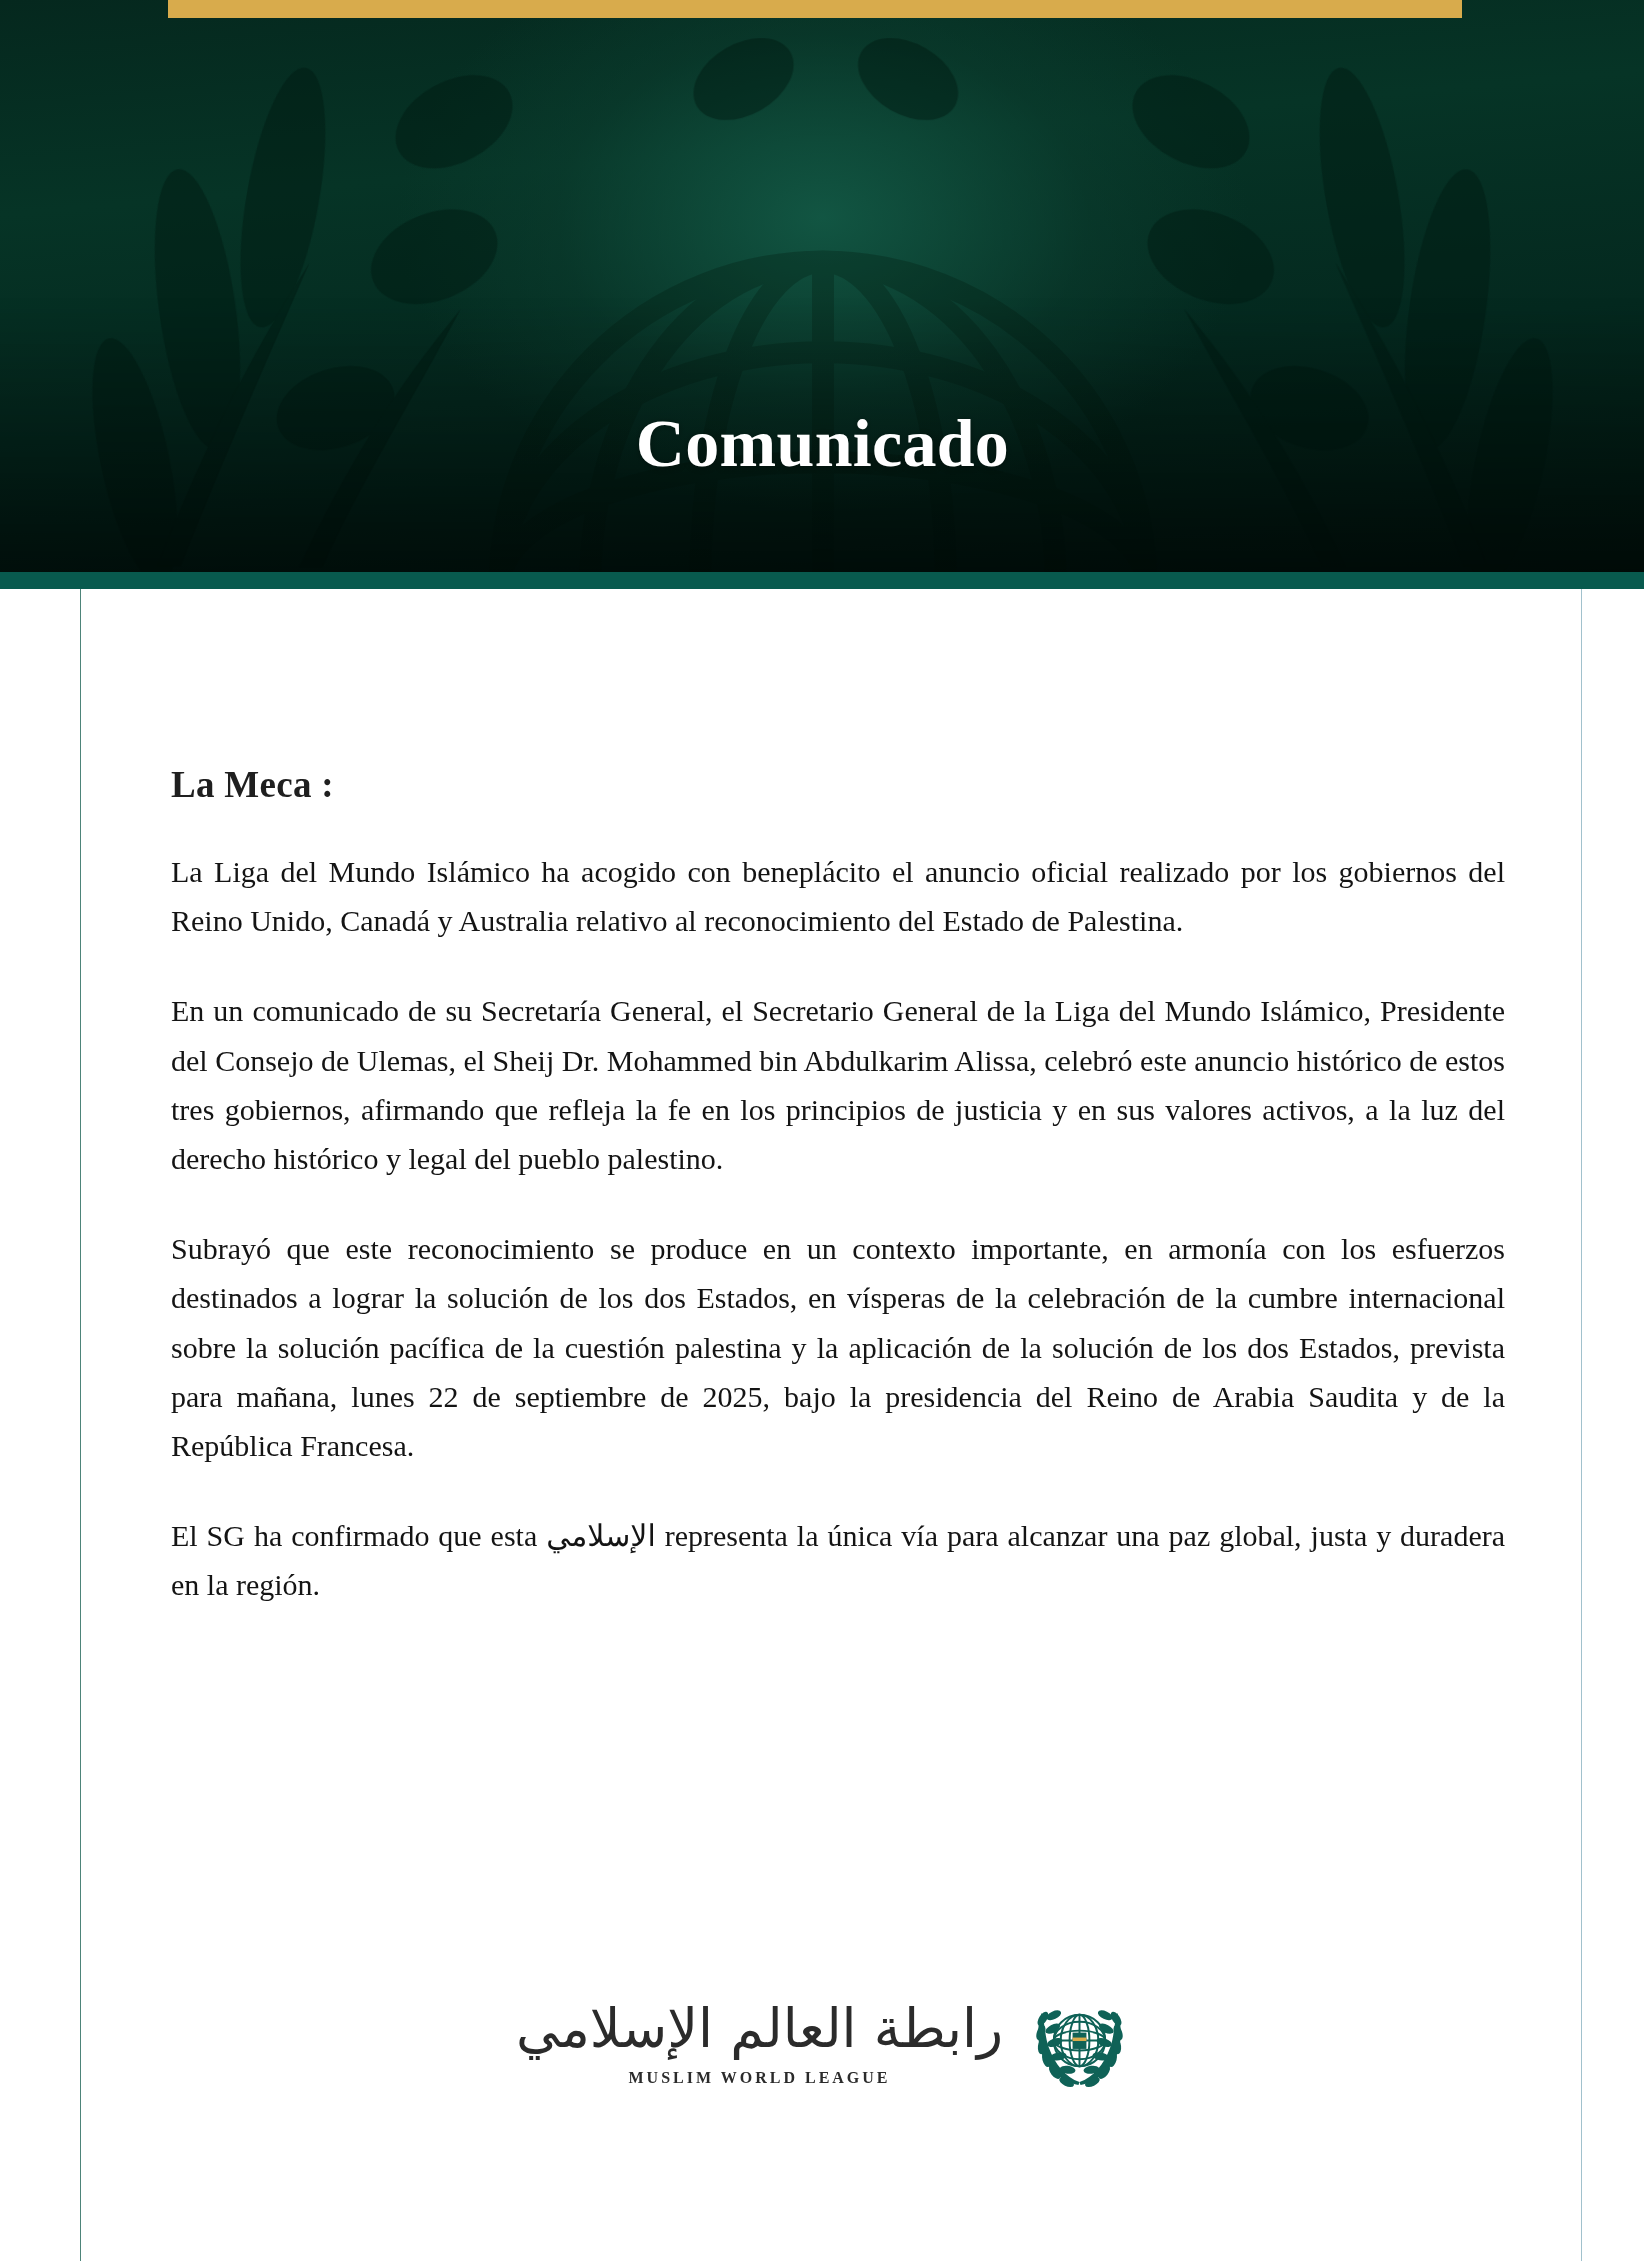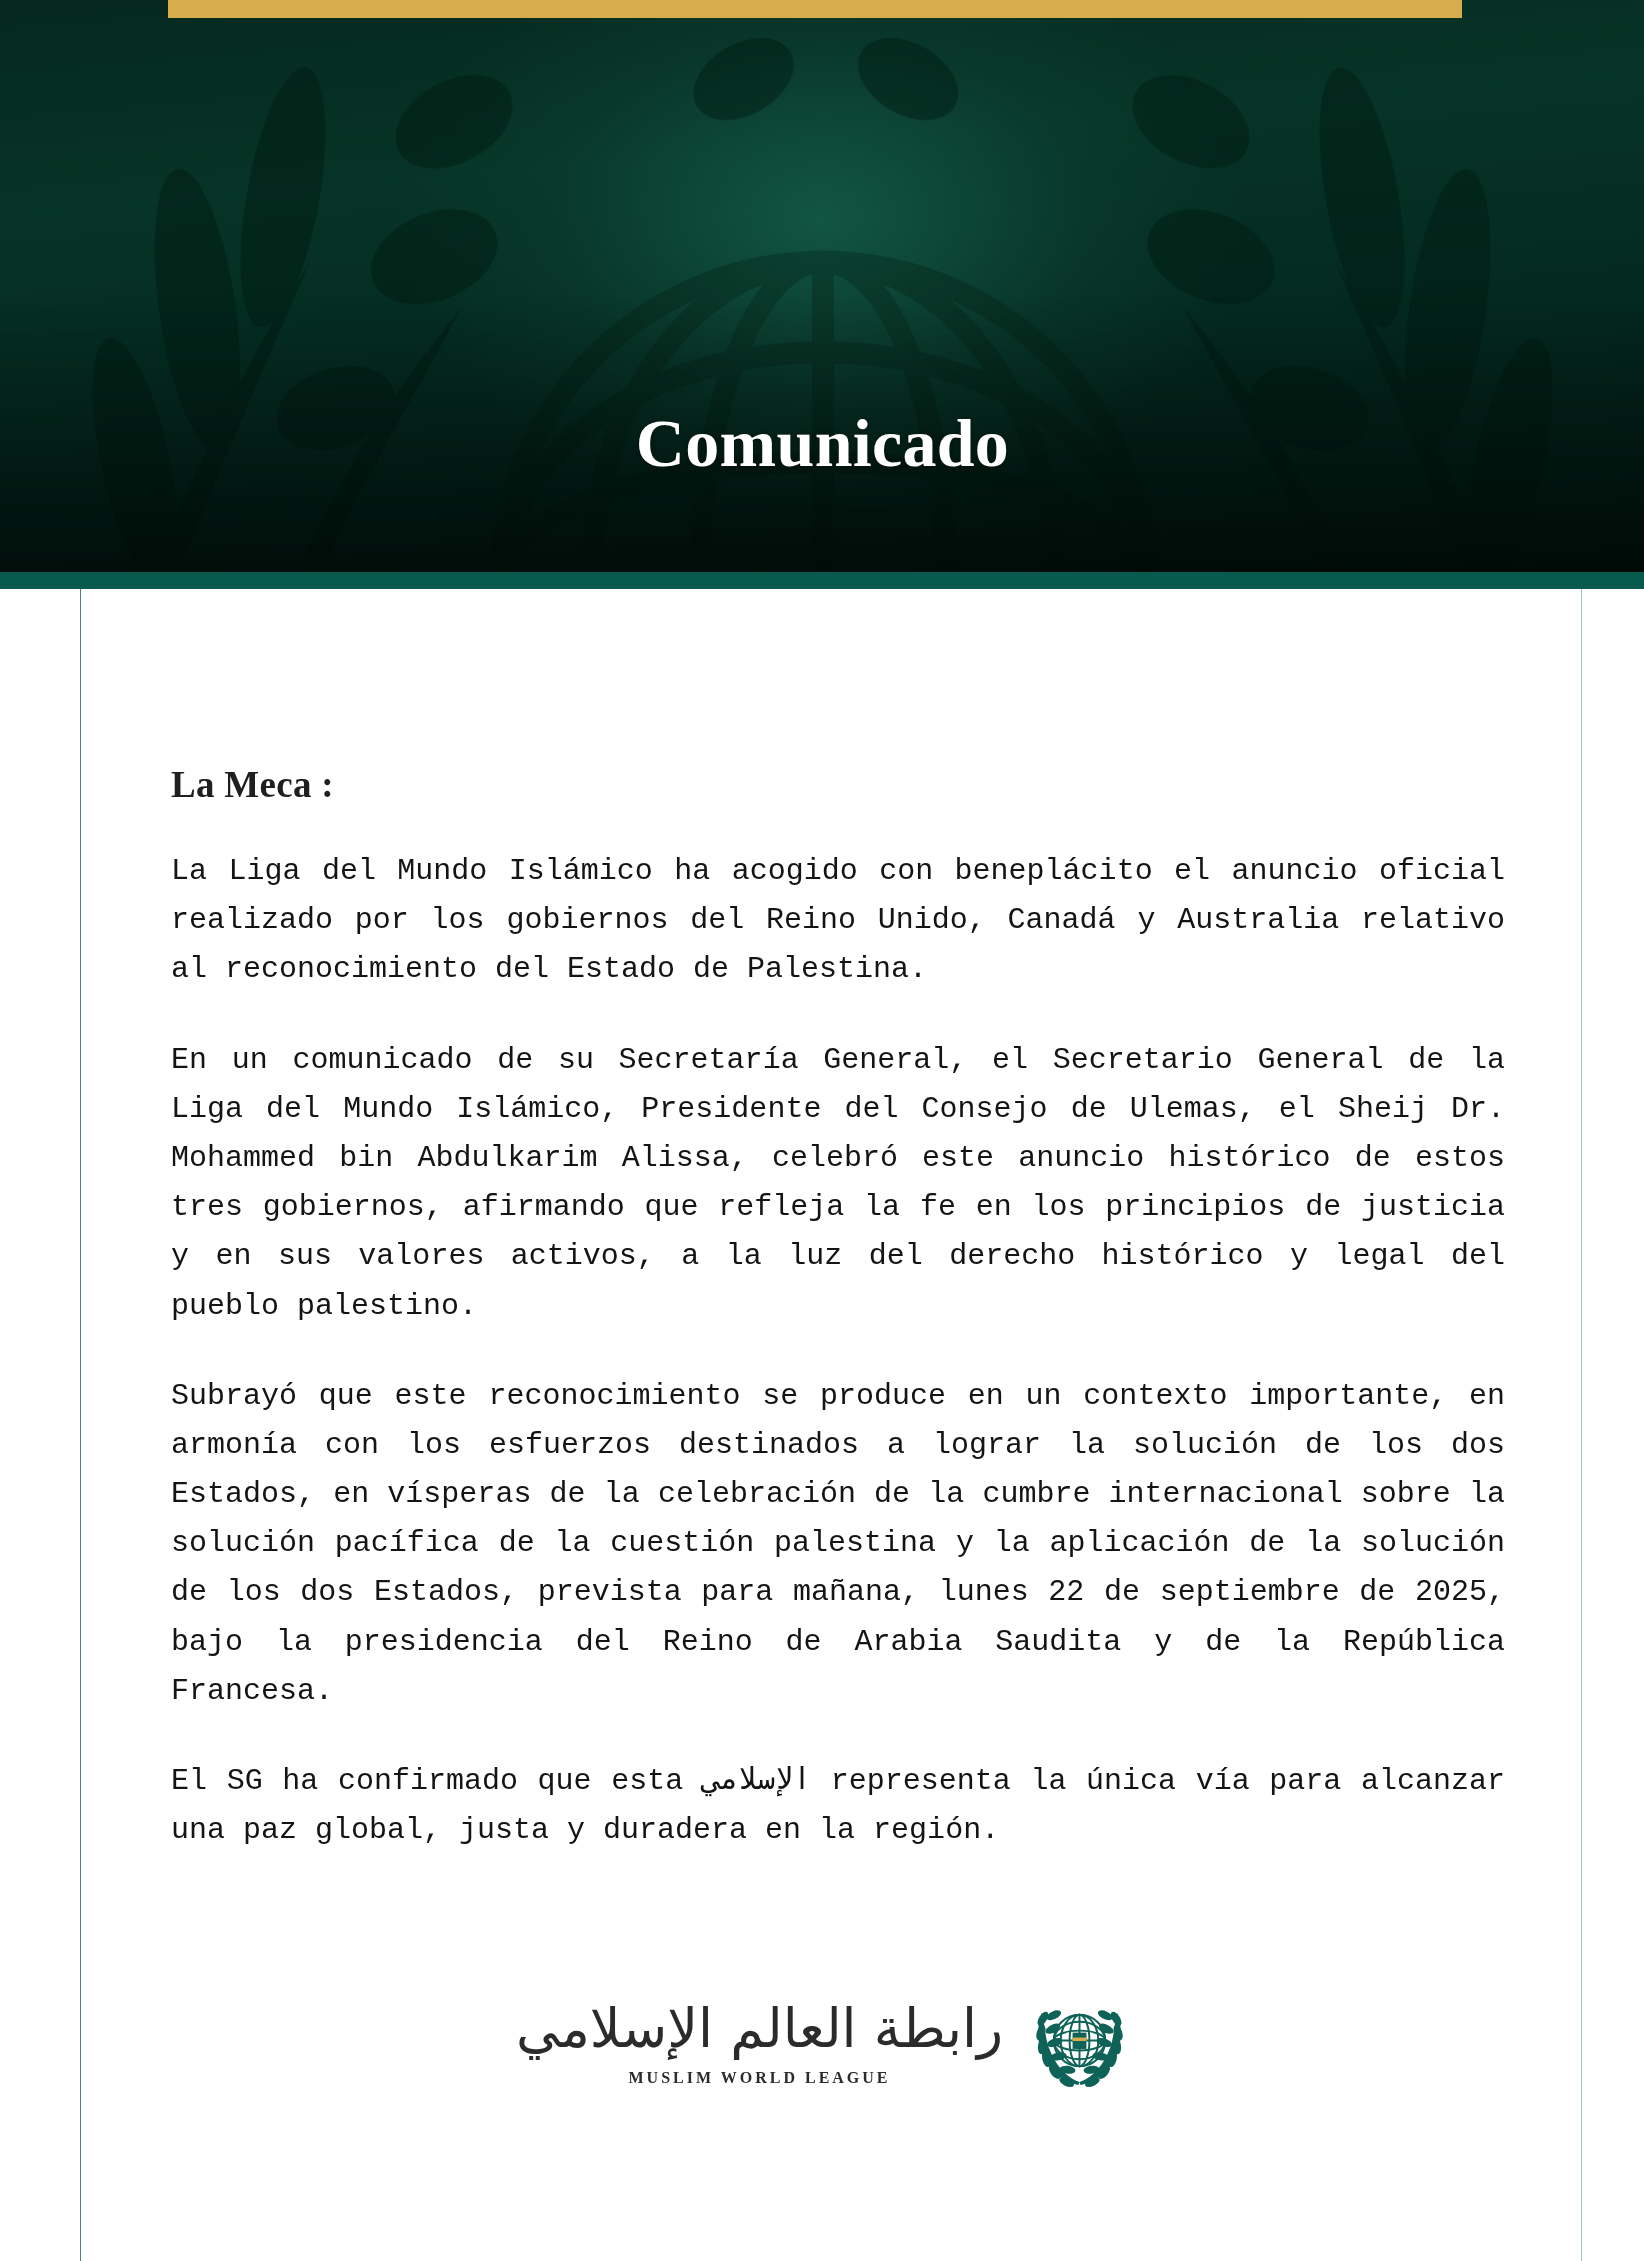--- a/index.html
+++ b/index.html
@@ -127,21 +127,21 @@
     font-family: "Liberation Serif", "DejaVu Serif", serif;
     font-weight: bold;
     font-size: 37px;
     color: #1f1f1f;
     letter-spacing: 0.3px;
     margin-top: 174px;
     margin-bottom: 17px;
   }
 
   .para {
-    font-family: Liberation Mono, monospace;
+    font-family: Liberation Serif, serif;
     font-size: 30px;
     line-height: 1.64;
     color: #141414;
     text-align: justify;
     text-justify: inter-word;
     margin-top: 41px;
     font-weight: 400;
   }
 
   

